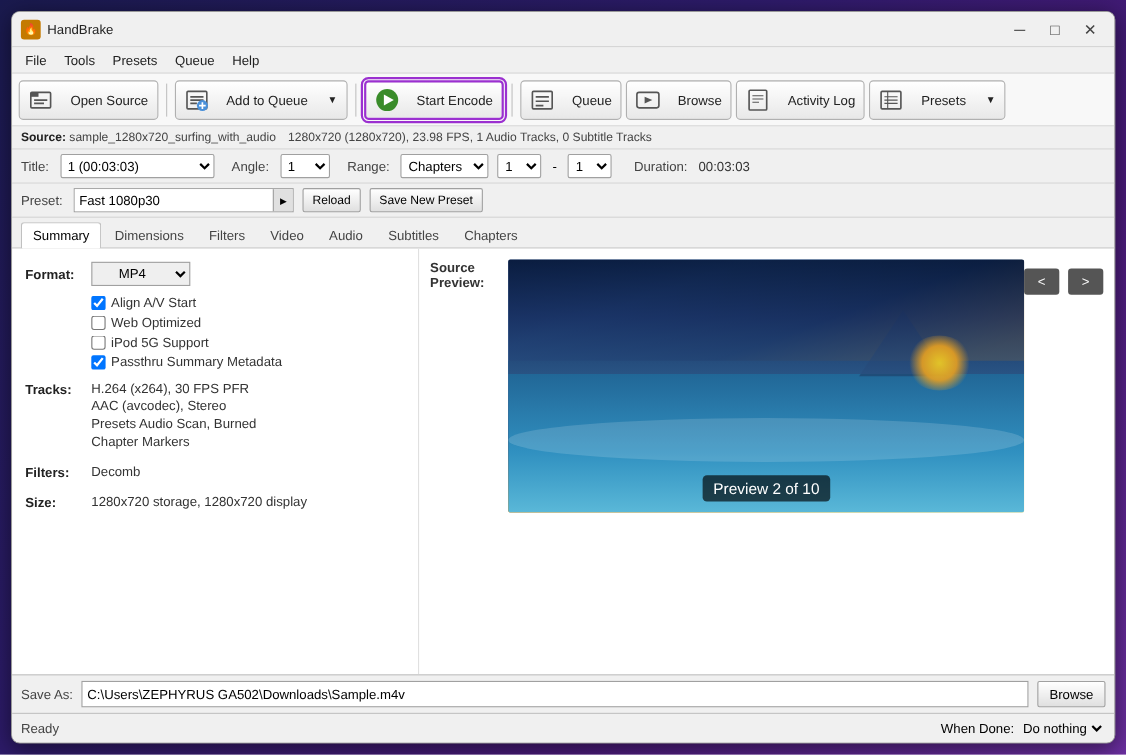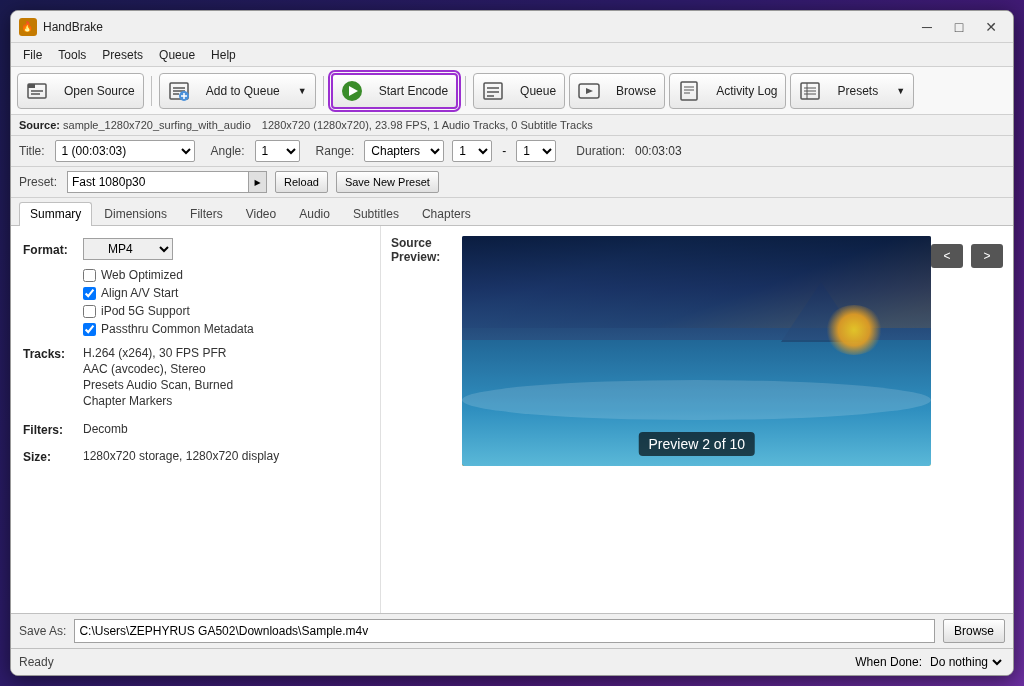--- a/index.html
+++ b/index.html
@@ -593,34 +593,34 @@
         <span class="info-label">Format:</span>
         <select class="format-select">
           <option>MP4</option>
           <option>MKV</option>
           <option>WebM</option>
         </select>
       </div>
 
       <div style="margin-left:60px;margin-bottom:10px;">
         <div class="checkbox-row">
+          <input type="checkbox" checked="" style="">
+          <span>Align A/V Start</span>
+        </div>
+        <div class="checkbox-row">
           <input type="checkbox" style="">
           <span>Web Optimized</span>
-        </div>
-        <div class="checkbox-row">
-          <input type="checkbox" checked="" style="">
-          <span>Align A/V Start</span>
         </div>
         <div class="checkbox-row">
           <input type="checkbox" style="">
           <span>iPod 5G Support</span>
         </div>
         <div class="checkbox-row">
           <input type="checkbox" checked="" style="">
-          <span>Passthru Common Metadata</span>
+          <span>Passthru Summary Metadata</span>
         </div>
       </div>
 
       <div class="info-row">
         <span class="info-label">Tracks:</span>
         <div class="info-value">
           <span class="sub-item">H.264 (x264), 30 FPS PFR</span>
           <span class="sub-item">AAC (avcodec), Stereo</span>
           <span class="sub-item">Presets Audio Scan, Burned</span>
           <span class="sub-item">Chapter Markers</span>

